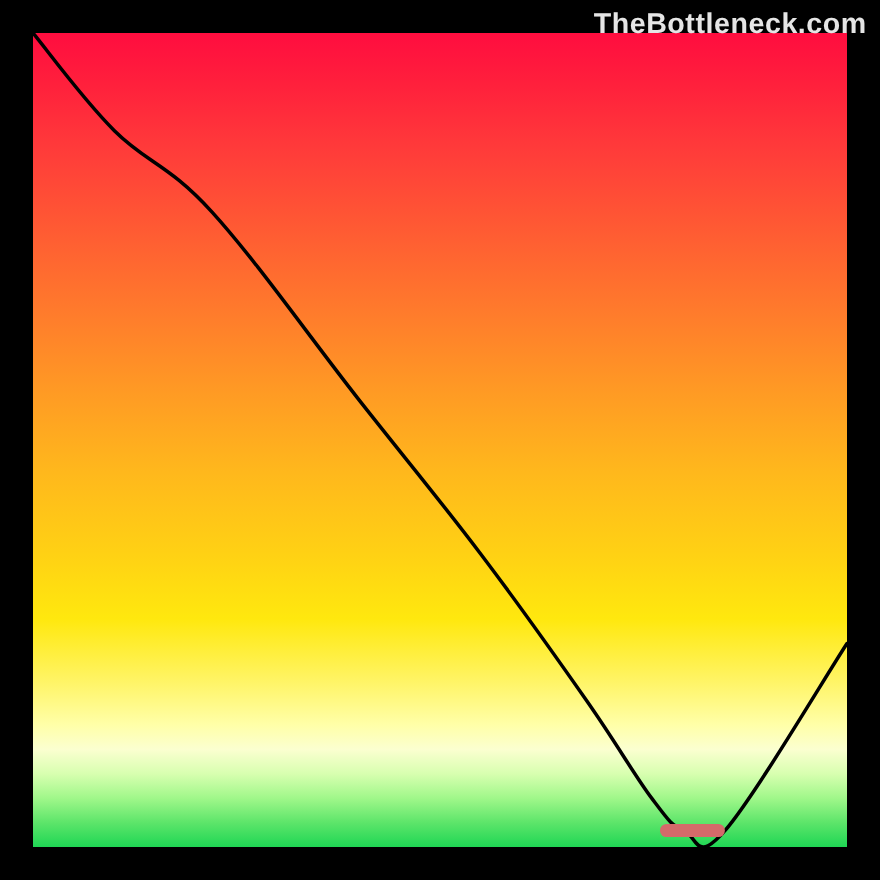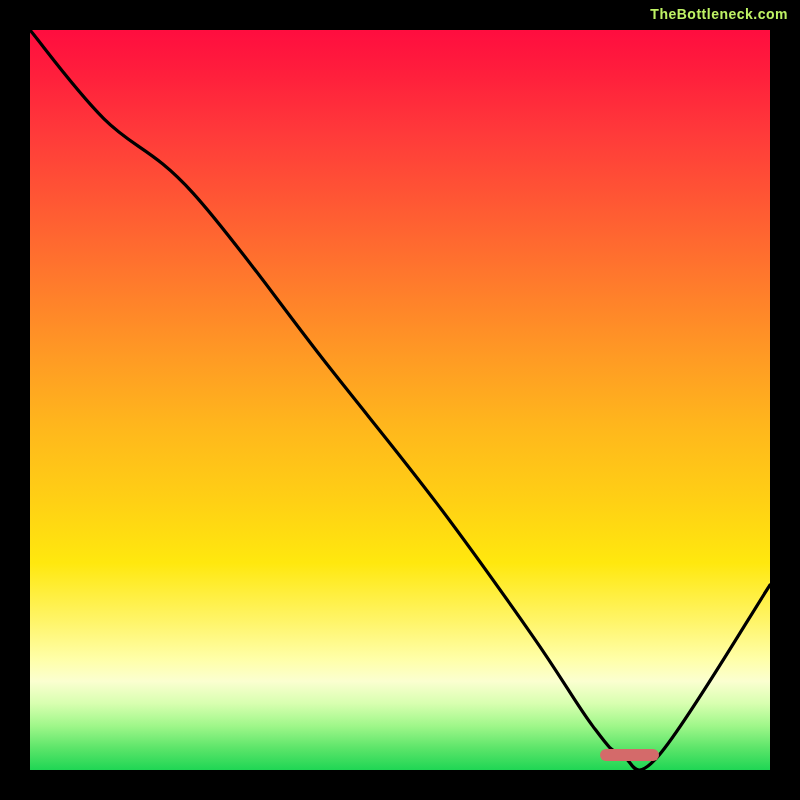--- a/index.html
+++ b/index.html
@@ -14,22 +14,22 @@
   .frame {
     position: relative;
     width: 800px;
     height: 800px;
     background: #000;
   }
   .watermark {
     position: absolute;
     top: 6px;
     right: 12px;
-    color: #bef264;
-    font-size: 14px;
+    color: #e5e5e5;
+    font-size: 26px;
     font-weight: 600;
     letter-spacing: 0.5px;
     z-index: 5;
   }
   .plot {
     position: absolute;
     left: 30px;
     top: 30px;
     width: 740px;
     height: 740px;

